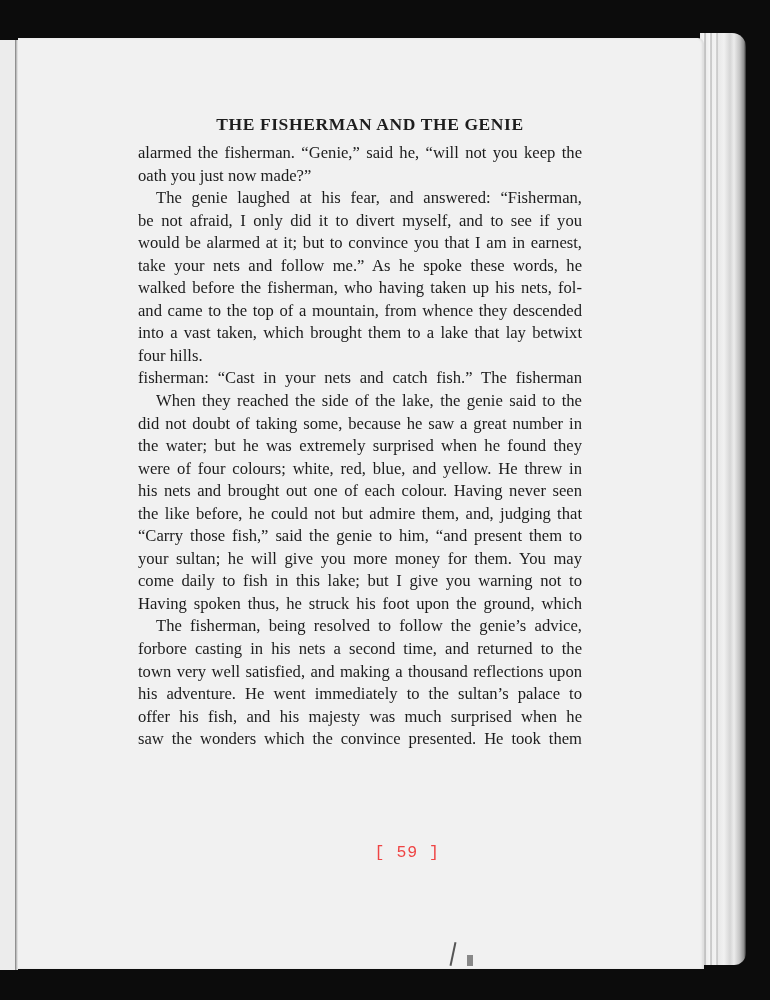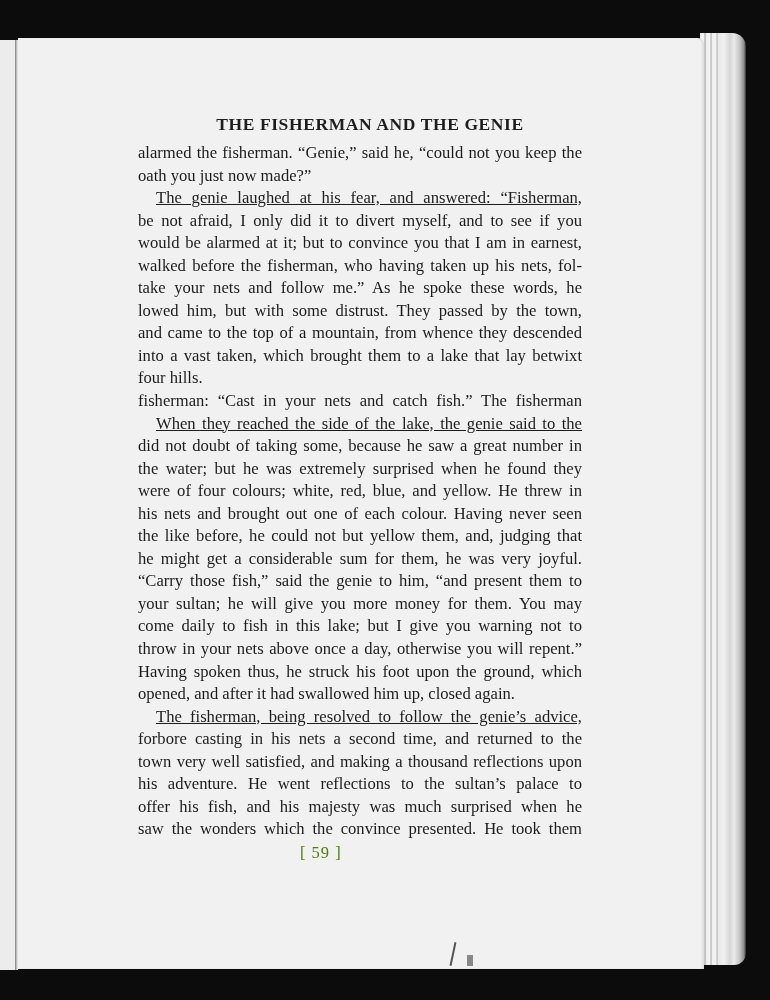--- a/index.html
+++ b/index.html
@@ -90,89 +90,84 @@
       text-align: justify;
       text-align-last: justify;
       white-space: nowrap;
       height: 22.55px;
     }
     .para .line.last {
       text-align-last: left;
     }
     .para .line.indent {
       padding-left: 18px;
-      text-decoration: underline;
     }
     .para + .para {
       margin-top: 0;
     }
     .folio {
       position: absolute;
       top: 843px;
       left: 300px;
       width: 140px;
-      text-align: left;
-      font-family: Liberation Serif, serif;
+      text-align: right;
+      font-family: Liberation Mono, monospace;
       font-size: 16.5px;
-      color: #4d7c0f;
+      color: #ef4444;
       letter-spacing: 1px;
     }
     .mark {
       position: absolute;
       background: #555;
     }
   </style>
 </head>
 <body>
 
 <div class="scene">
   <div class="left-page"></div>
   <div class="stack"></div>
   <div class="page"></div>
   <div class="gutter"></div>
 
   <h1 class="running-head">THE FISHERMAN AND THE GENIE</h1>
 
   <div class="body-text">
     <p class="para">
-      <span class="line">alarmed the fisherman. “Genie,” said he, “could not you keep the</span>
+      <span class="line">alarmed the fisherman. “Genie,” said he, “will not you keep the</span>
       <span class="line last">oath you just now made?”</span>
     </p>
     <p class="para">
       <span class="line indent">The genie laughed at his fear, and answered: “Fisherman,</span>
       <span class="line">be not afraid, I only did it to divert myself, and to see if you</span>
       <span class="line">would be alarmed at it; but to convince you that I am in earnest,</span>
+      <span class="line">take your nets and follow me.”  As he spoke these words, he</span>
       <span class="line">walked before the fisherman, who having taken up his nets, fol-</span>
-      <span class="line">take your nets and follow me.”  As he spoke these words, he</span>
-      <span class="line">lowed him, but with some distrust.  They passed by the town,</span>
       <span class="line">and came to the top of a mountain, from whence they descended</span>
       <span class="line">into a vast taken, which brought them to a lake that lay betwixt</span>
       <span class="line last">four hills.</span>
     </p>
     <p class="para">
       <span class="line">fisherman: “Cast in your nets and catch fish.”  The fisherman</span>
       <span class="line indent">When they reached the side of the lake, the genie said to the</span>
       <span class="line">did not doubt of taking some, because he saw a great number in</span>
       <span class="line">the water; but he was extremely surprised when he found they</span>
       <span class="line">were of four colours; white, red, blue, and yellow.  He threw in</span>
       <span class="line">his nets and brought out one of each colour.  Having never seen</span>
-      <span class="line">the like before, he could not but yellow them, and, judging that</span>
-      <span class="line">he might get a considerable sum for them, he was very joyful.</span>
+      <span class="line">the like before, he could not but admire them, and, judging that</span>
       <span class="line">“Carry those fish,” said the genie to him, “and present them to</span>
       <span class="line">your sultan; he will give you more money for them.  You may</span>
       <span class="line">come daily to fish in this lake; but I give you warning not to</span>
-      <span class="line">throw in your nets above once a day, otherwise you will repent.”</span>
       <span class="line">Having spoken thus, he struck his foot upon the ground, which</span>
-      <span class="line last">opened, and after it had swallowed him up, closed again.</span>
     </p>
     <p class="para">
       <span class="line indent">The fisherman, being resolved to follow the genie’s advice,</span>
       <span class="line">forbore casting in his nets a second time, and returned to the</span>
       <span class="line">town very well satisfied, and making a thousand reflections upon</span>
-      <span class="line">his adventure.  He went reflections to the sultan’s palace to</span>
+      <span class="line">his adventure.  He went immediately to the sultan’s palace to</span>
       <span class="line">offer his fish, and his majesty was much surprised when he</span>
       <span class="line">saw the wonders which the convince presented.  He took them</span>
     </p>
   </div>
 
   <div class="folio">[ 59 ]</div>
 
   <div class="mark" style="left:452px; top:942px; width:2px; height:24px; transform:rotate(12deg);"></div>
   <div class="mark" style="left:467px; top:955px; width:6px; height:11px; background:#888;"></div>
 </div>

